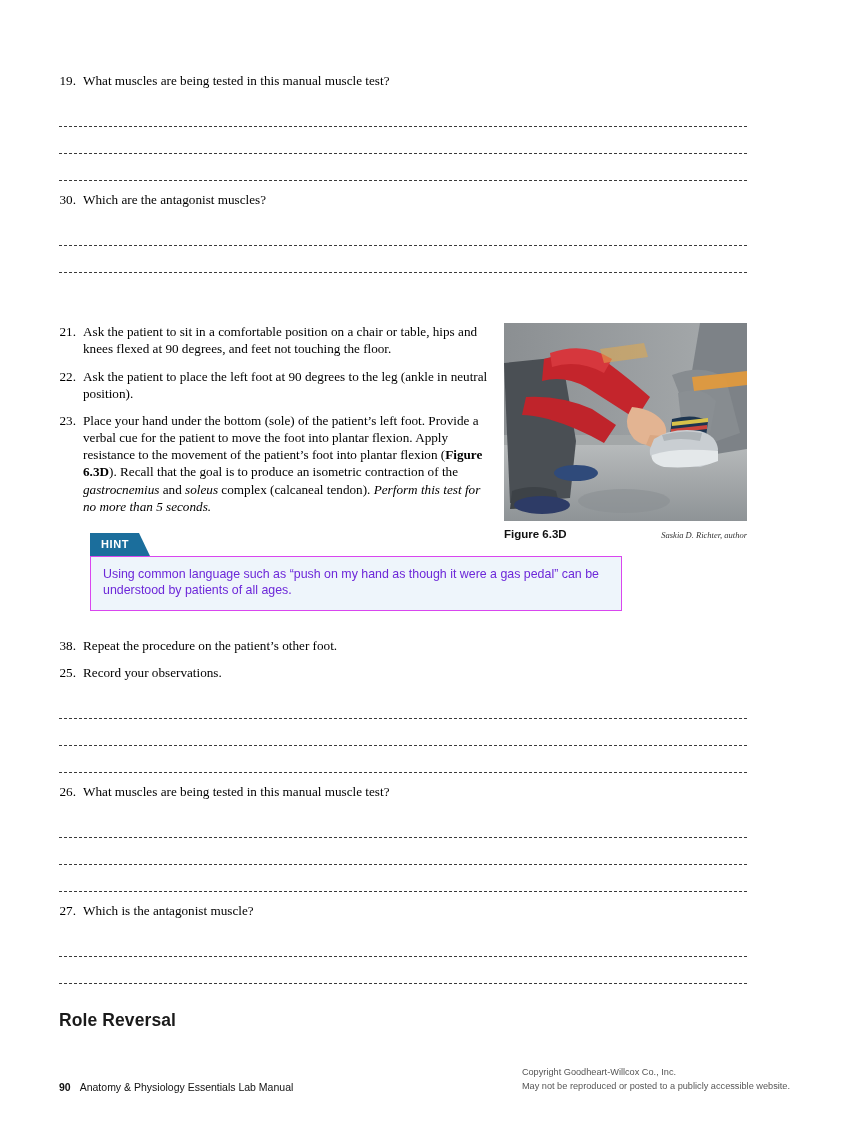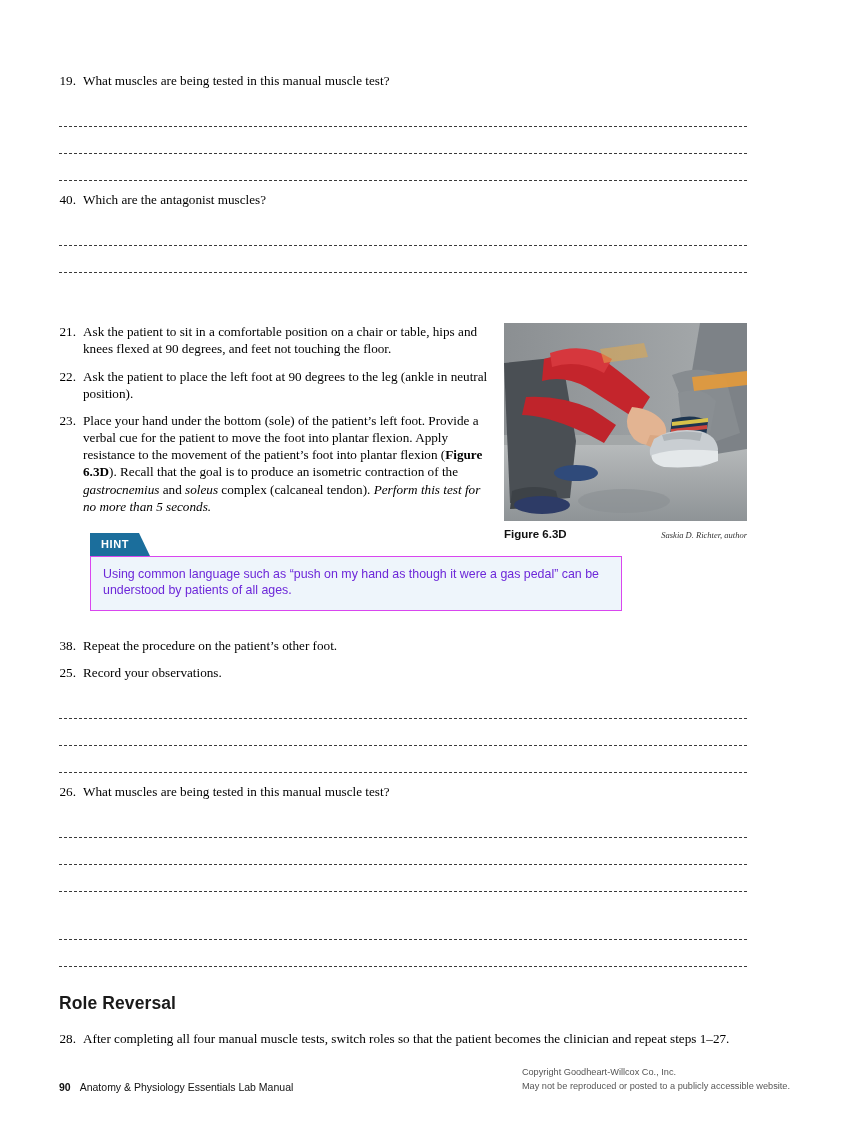--- a/index.html
+++ b/index.html
@@ -199,21 +199,21 @@
     </div>
     <div class="rules">
       <div class="rule first"></div>
       <div class="rule"></div>
       <div class="rule"></div>
     </div>
 
     <div class="gap-s"></div>
 
     <div class="item">
-      <div class="num">40.</div>
+      <div class="num">30.</div>
       <div class="body">Which are the antagonist muscles?</div>
     </div>
     <div class="rules">
       <div class="rule first"></div>
       <div class="rule"></div>
     </div>
 
     <div class="gap-xl"></div>
 
 
@@ -325,35 +325,35 @@
       <div class="body">What muscles are being tested in this manual muscle test?</div>
     </div>
     <div class="rules">
       <div class="rule first"></div>
       <div class="rule"></div>
       <div class="rule"></div>
     </div>
 
     <div class="gap-s"></div>
 
+    <div class="item">
+      <div class="num">27.</div>
+      <div class="body">Which is the antagonist muscle?</div>
+    </div>
     <div class="rules">
       <div class="rule first"></div>
       <div class="rule"></div>
     </div>
 
     <div class="gap-l"></div>
 
     <h2 class="heading">Role Reversal</h2>
 
     <div class="gap-m"></div>
 
-    <div class="item">
-      <div class="num">28.</div>
-      <div class="body">After completing all four manual muscle tests, switch roles so that the patient becomes the clinician and repeat steps 1–27.</div>
-    </div>
 
   </div>
 
   <div class="footer">
     <div class="footer-left">
       <span class="pageno">90</span><span>Anatomy &amp; Physiology Essentials Lab Manual</span>
     </div>
     <div class="footer-right">
       <div>Copyright Goodheart-Willcox Co., Inc.</div>
       <div>May not be reproduced or posted to a publicly accessible website.</div>

